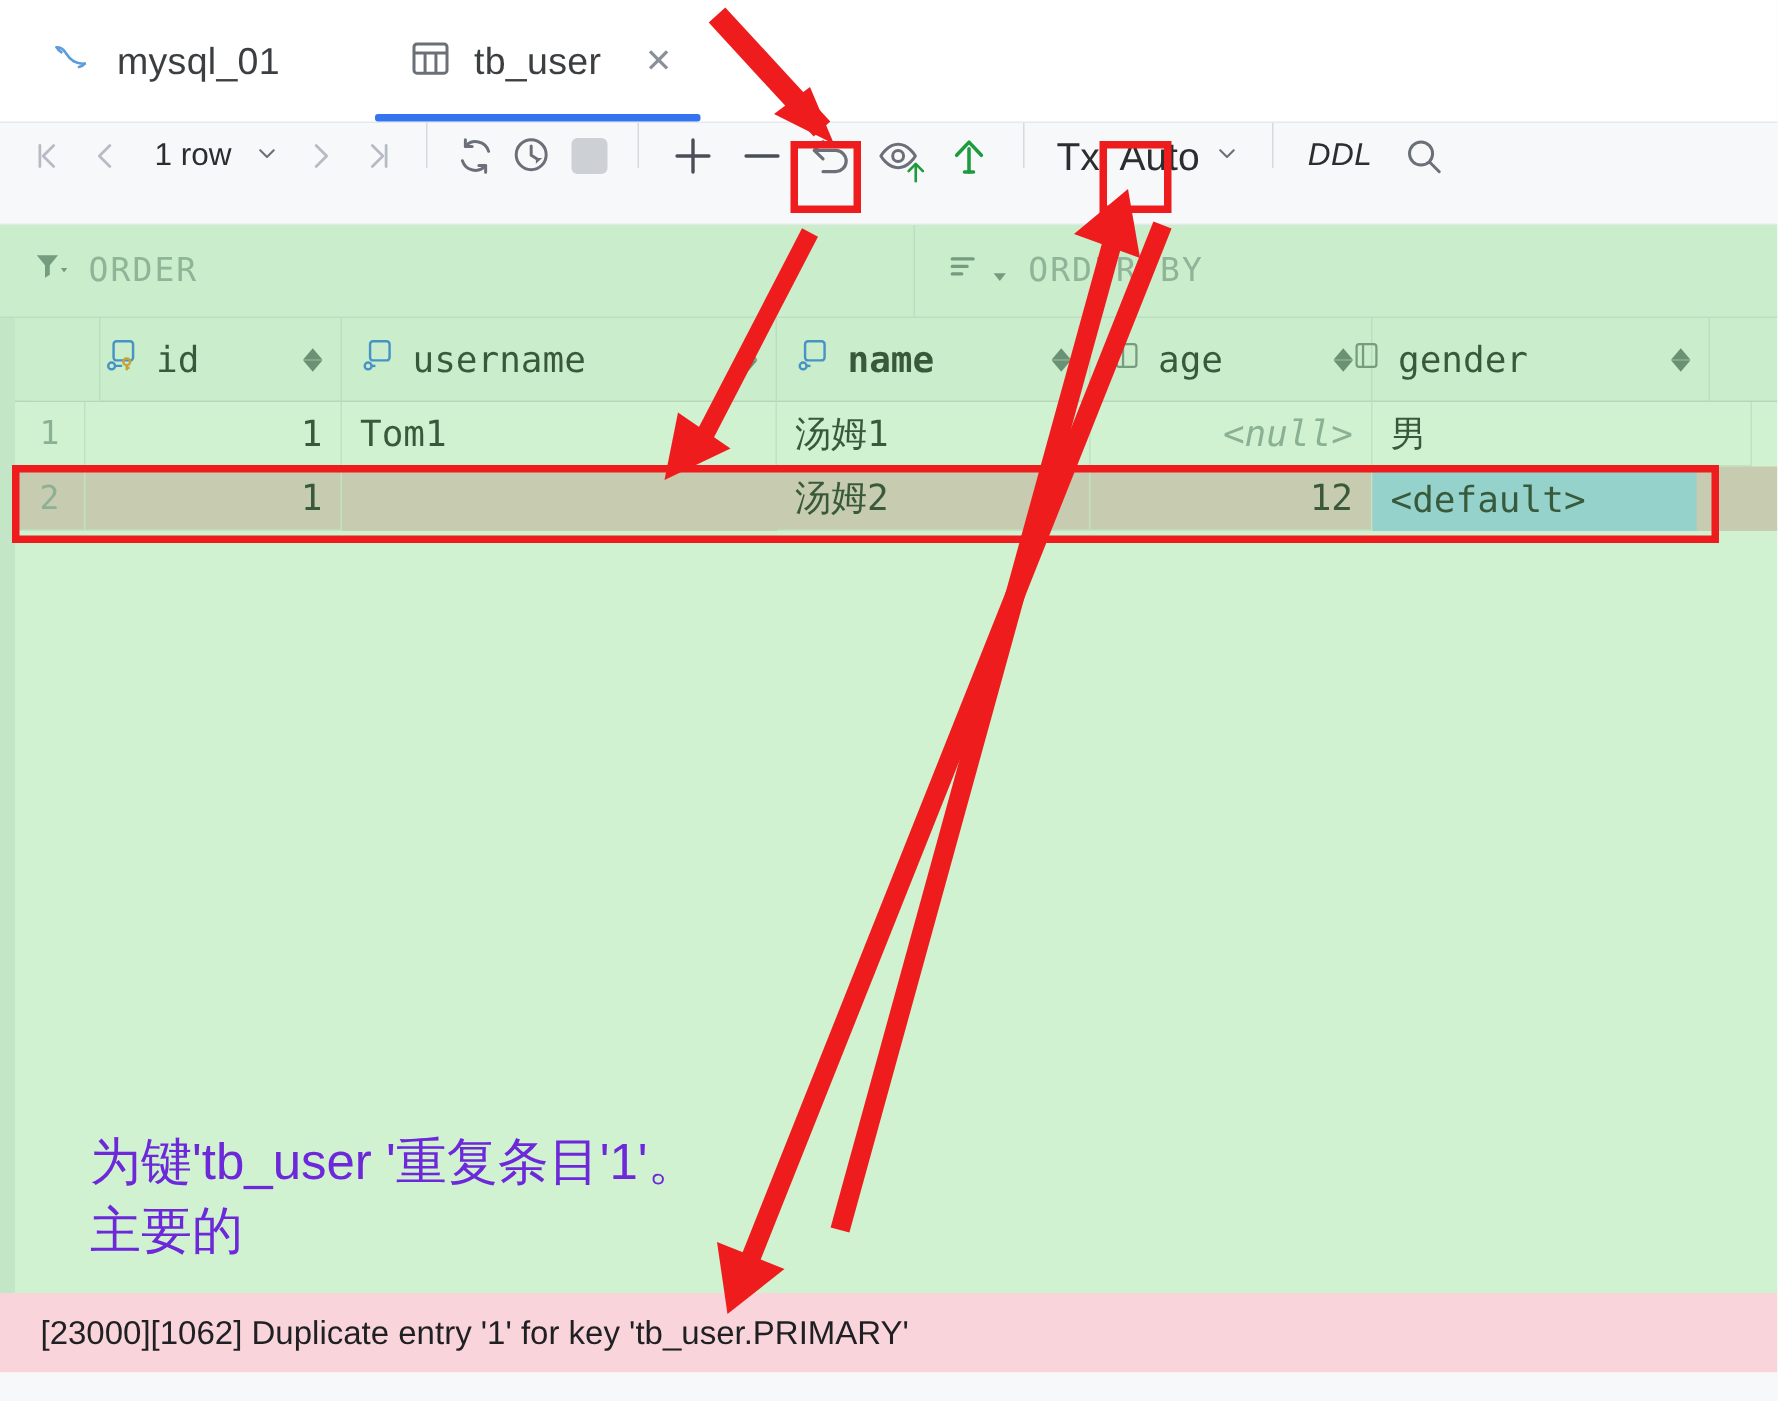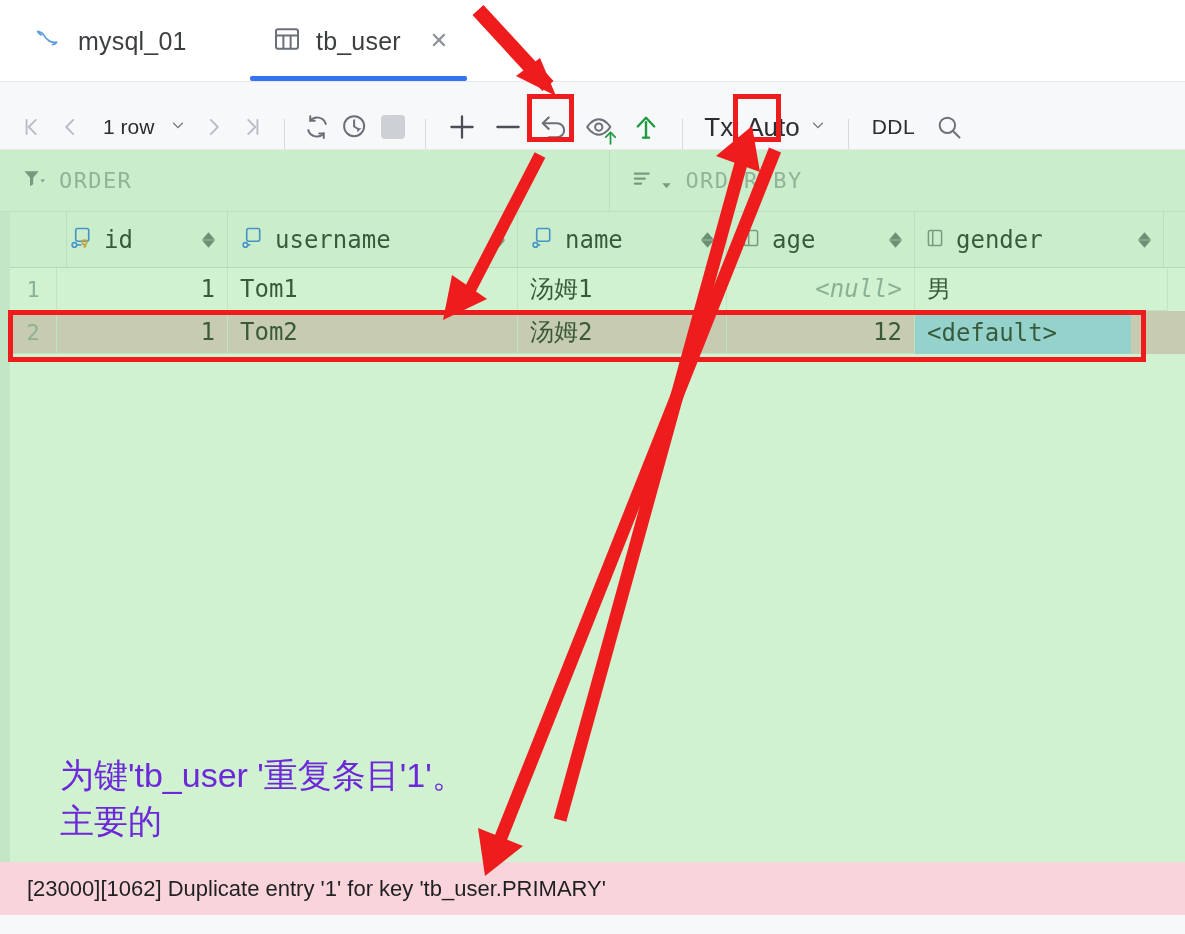--- a/index.html
+++ b/index.html
@@ -52,38 +52,38 @@
     text-align: center;
   }
 
   
   .toolbar {
     position: absolute; left: 0; top: 82px;
     width: 1185px; height: 68px;
     background: #f7f8fa;
     border-bottom: 1px solid #e6e8ec;
     box-sizing: border-box;
-    display: flex; align-items: flex-end;
+    display: flex; align-items: flex-start;
   }
   .tb-item {
     display: flex; align-items: center; justify-content: center;
     height: 44px; box-sizing: border-box;
   }
   .tb-icon { width: 38px; color: #6b7078; }
   .tb-icon.dim { color: #b7bcc4; }
   .tb-sep {
     width: 1px; height: 30px; background: #d6d9de; margin: 0 13px;
   }
   .rowcount {
     font-size: 21px; color: #2b2d30; padding: 0 6px;
     white-space: nowrap;
   }
   .chev { color: #6b7078; font-size: 17px; margin-left: 9px; }
   .txauto { font-size: 26px; color: #2b2d30; white-space: nowrap; }
-  .ddl { font-size: 21px; color: #2b2d30; letter-spacing: .4px; }
+  .ddl { font-size: 21px; color: #2b2d30; letter-spacing: .4px; font-style: italic; }
 
   
   .filterbar {
     position: absolute; left: 0; top: 150px;
     width: 1185px; height: 62px;
     background: #f7f8fa;
     box-sizing: border-box;
     border-bottom: 1px solid #e0e2e6;
   }
   .filter-cell {
@@ -435,21 +435,21 @@
         <span class="sorter">
           <svg width="13" height="8" viewBox="0 0 12 7" fill="currentColor">
               <path d="M6 0 12 7H0z"></path>
             </svg>
           <svg width="13" height="8" viewBox="0 0 12 7" fill="currentColor">
               <path d="M6 7 0 0h12z"></path>
             </svg>
         </span>
       </div>
 
-      <div class="hdr-cell" style="left:508px;width:209px;">
+      <div class="hdr-cell" style="left:508px;width:209px;font-weight:bold;">
         <span>
           <svg width="26" height="26" viewBox="0 0 24 24" fill="none" stroke="#3574f0" stroke-width="1.5">
             <rect x="6.2" y="3.2" width="12" height="11.8" rx="1.8"></rect>
             <circle cx="5" cy="18.4" r="2.1"></circle>
               <path d="M7.1 18.4h2.4"></path>
           </svg>
         </span>
         <span class="hdr-name">name</span>
         <span class="sorter">
           <svg width="13" height="8" viewBox="0 0 12 7" fill="currentColor">
@@ -472,21 +472,21 @@
         <span class="sorter">
           <svg width="13" height="8" viewBox="0 0 12 7" fill="currentColor">
               <path d="M6 0 12 7H0z"></path>
             </svg>
           <svg width="13" height="8" viewBox="0 0 12 7" fill="currentColor">
               <path d="M6 7 0 0h12z"></path>
             </svg>
         </span>
       </div>
 
-      <div class="hdr-cell" style="left:901px;width:253px;">
+      <div class="hdr-cell" style="left:877px;width:253px;">
         <span>
           <svg width="24" height="24" viewBox="0 0 24 24" fill="none" stroke="#7b8089" stroke-width="1.5">
             <rect x="5.4" y="4.4" width="13.2" height="15.2" rx="1.8"></rect>
             <path d="M9.7 4.4v15.2"></path>
           </svg>
         </span>
         <span class="hdr-name">gender</span>
         <span class="sorter">
           <svg width="13" height="8" viewBox="0 0 12 7" fill="currentColor">
               <path d="M6 0 12 7H0z"></path>
@@ -503,21 +503,20 @@
       <div class="cell num" style="left:47px;width:171px;">1</div>
       <div class="cell" style="left:218px;width:290px;">Tom1</div>
       <div class="cell" style="left:508px;width:209px;">汤姆1</div>
       <div class="cell nullv" style="left:717px;width:188px;">&lt;null&gt;</div>
       <div class="cell" style="left:905px;width:253px;">男</div>
     </div>
 
     <div class="row row2">
       <div class="cell gutter" style="left:0;width:47px;">2</div>
       <div class="cell num" style="left:47px;width:171px;">1</div>
-      <div class="cell" style="left:218px;width:290px;">Tom2</div>
       <div class="cell" style="left:508px;width:209px;">汤姆2</div>
       <div class="cell num" style="left:717px;width:188px;">12</div>
       <div class="cell selected" style="left:905px;width:216px;">&lt;default&gt;</div>
     </div>
 
     <div class="grid-empty"></div>
   </div>
 
   <div class="green-tint"></div>
 

